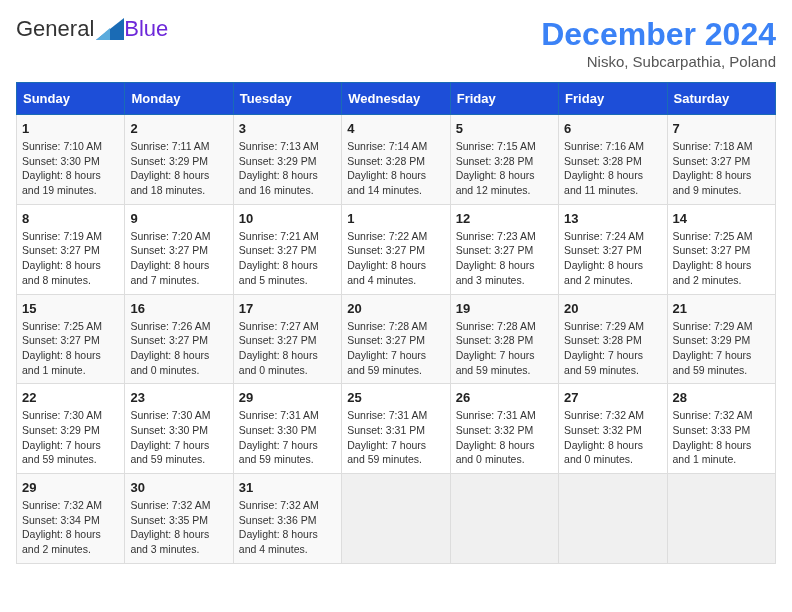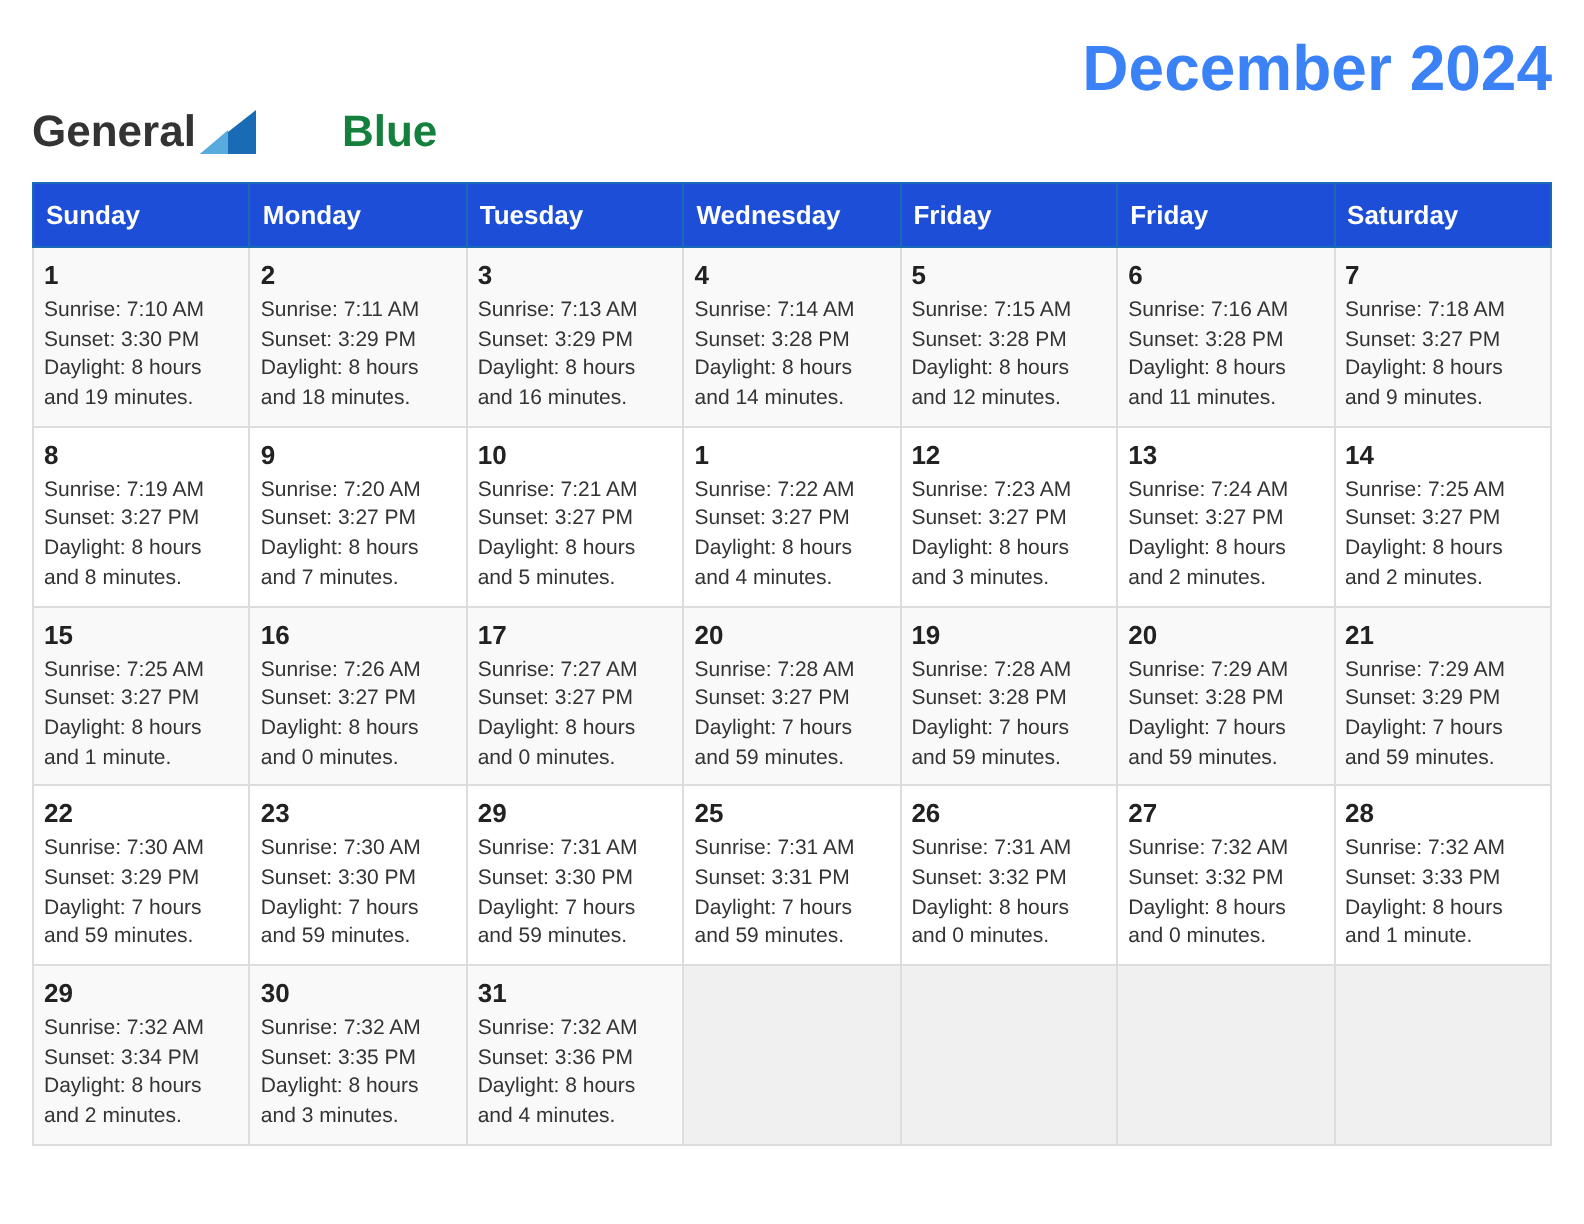--- a/index.html
+++ b/index.html
@@ -18,26 +18,25 @@
     }
     .logo-area {
       display: flex;
       flex-direction: column;
       align-items: flex-start;
     }
     .logo-text {
       display: flex;
       align-items: center;
       font-size: 22px;
-      font-weight: bold;
+      font-weight: normal;
       color: #333;
-      margin-top: 37px;
     }
     .logo-general { color: #333; }
-    .logo-blue { color: #15803d; padding-left: 43px; }
+    .logo-blue { color: #6d28d9; }
     .logo-icon {
       width: 28px;
       height: 22px;
       margin-left: 2px;
     }
     .title-area {
       text-align: right;
     }
     .month-title {
       font-size: 32px;
@@ -98,20 +97,21 @@
       <span class="logo-general">General</span>
       <svg class="logo-icon" viewBox="0 0 28 22" xmlns="http://www.w3.org/2000/svg">
         <polygon points="0,22 28,0 28,22" fill="#1a6bb5"></polygon>
         <polygon points="0,22 14,10 14,22" fill="#5aabdd"></polygon>
       </svg>
       <span class="logo-blue">Blue</span>
     </div>
   </div>
   <div class="title-area">
     <div class="month-title">December 2024</div>
+    <div class="subtitle">Nisko, Subcarpathia, Poland</div>
   </div>
 </div>
 
 <table>
   <thead>
     <tr>
     <th>Sunday</th>
         <th>Monday</th>
         <th>Tuesday</th>
         <th>Wednesday</th>

